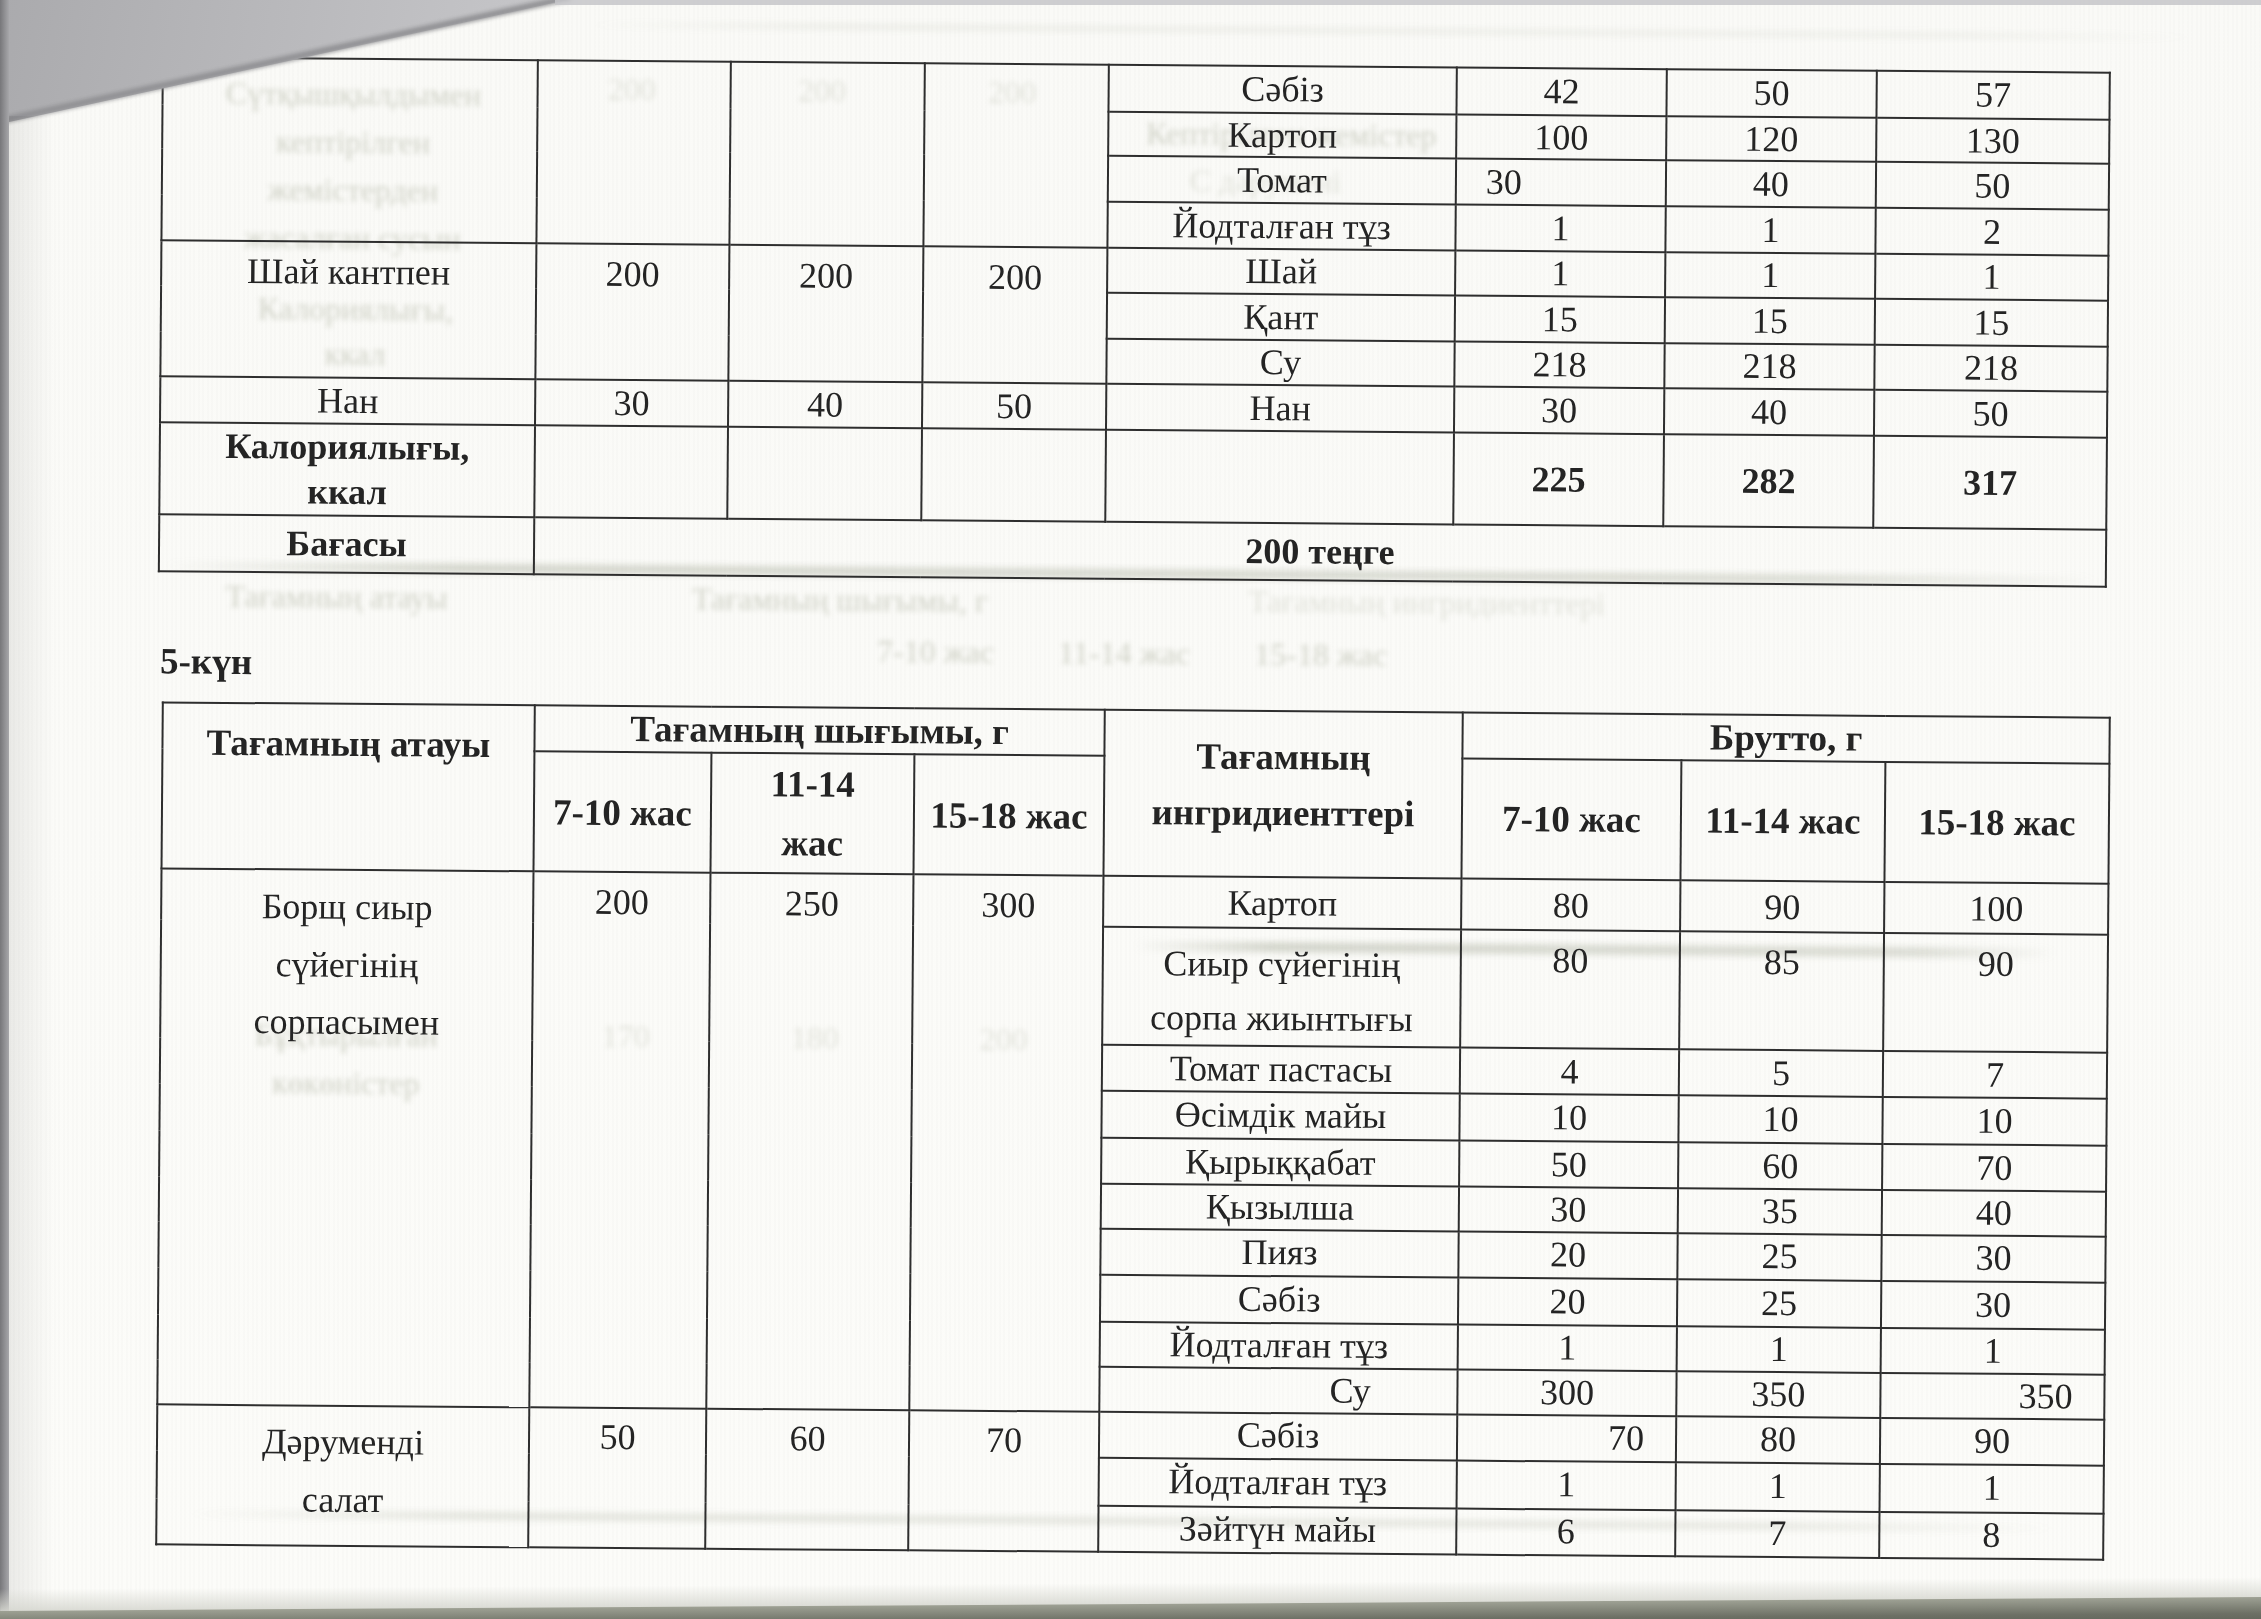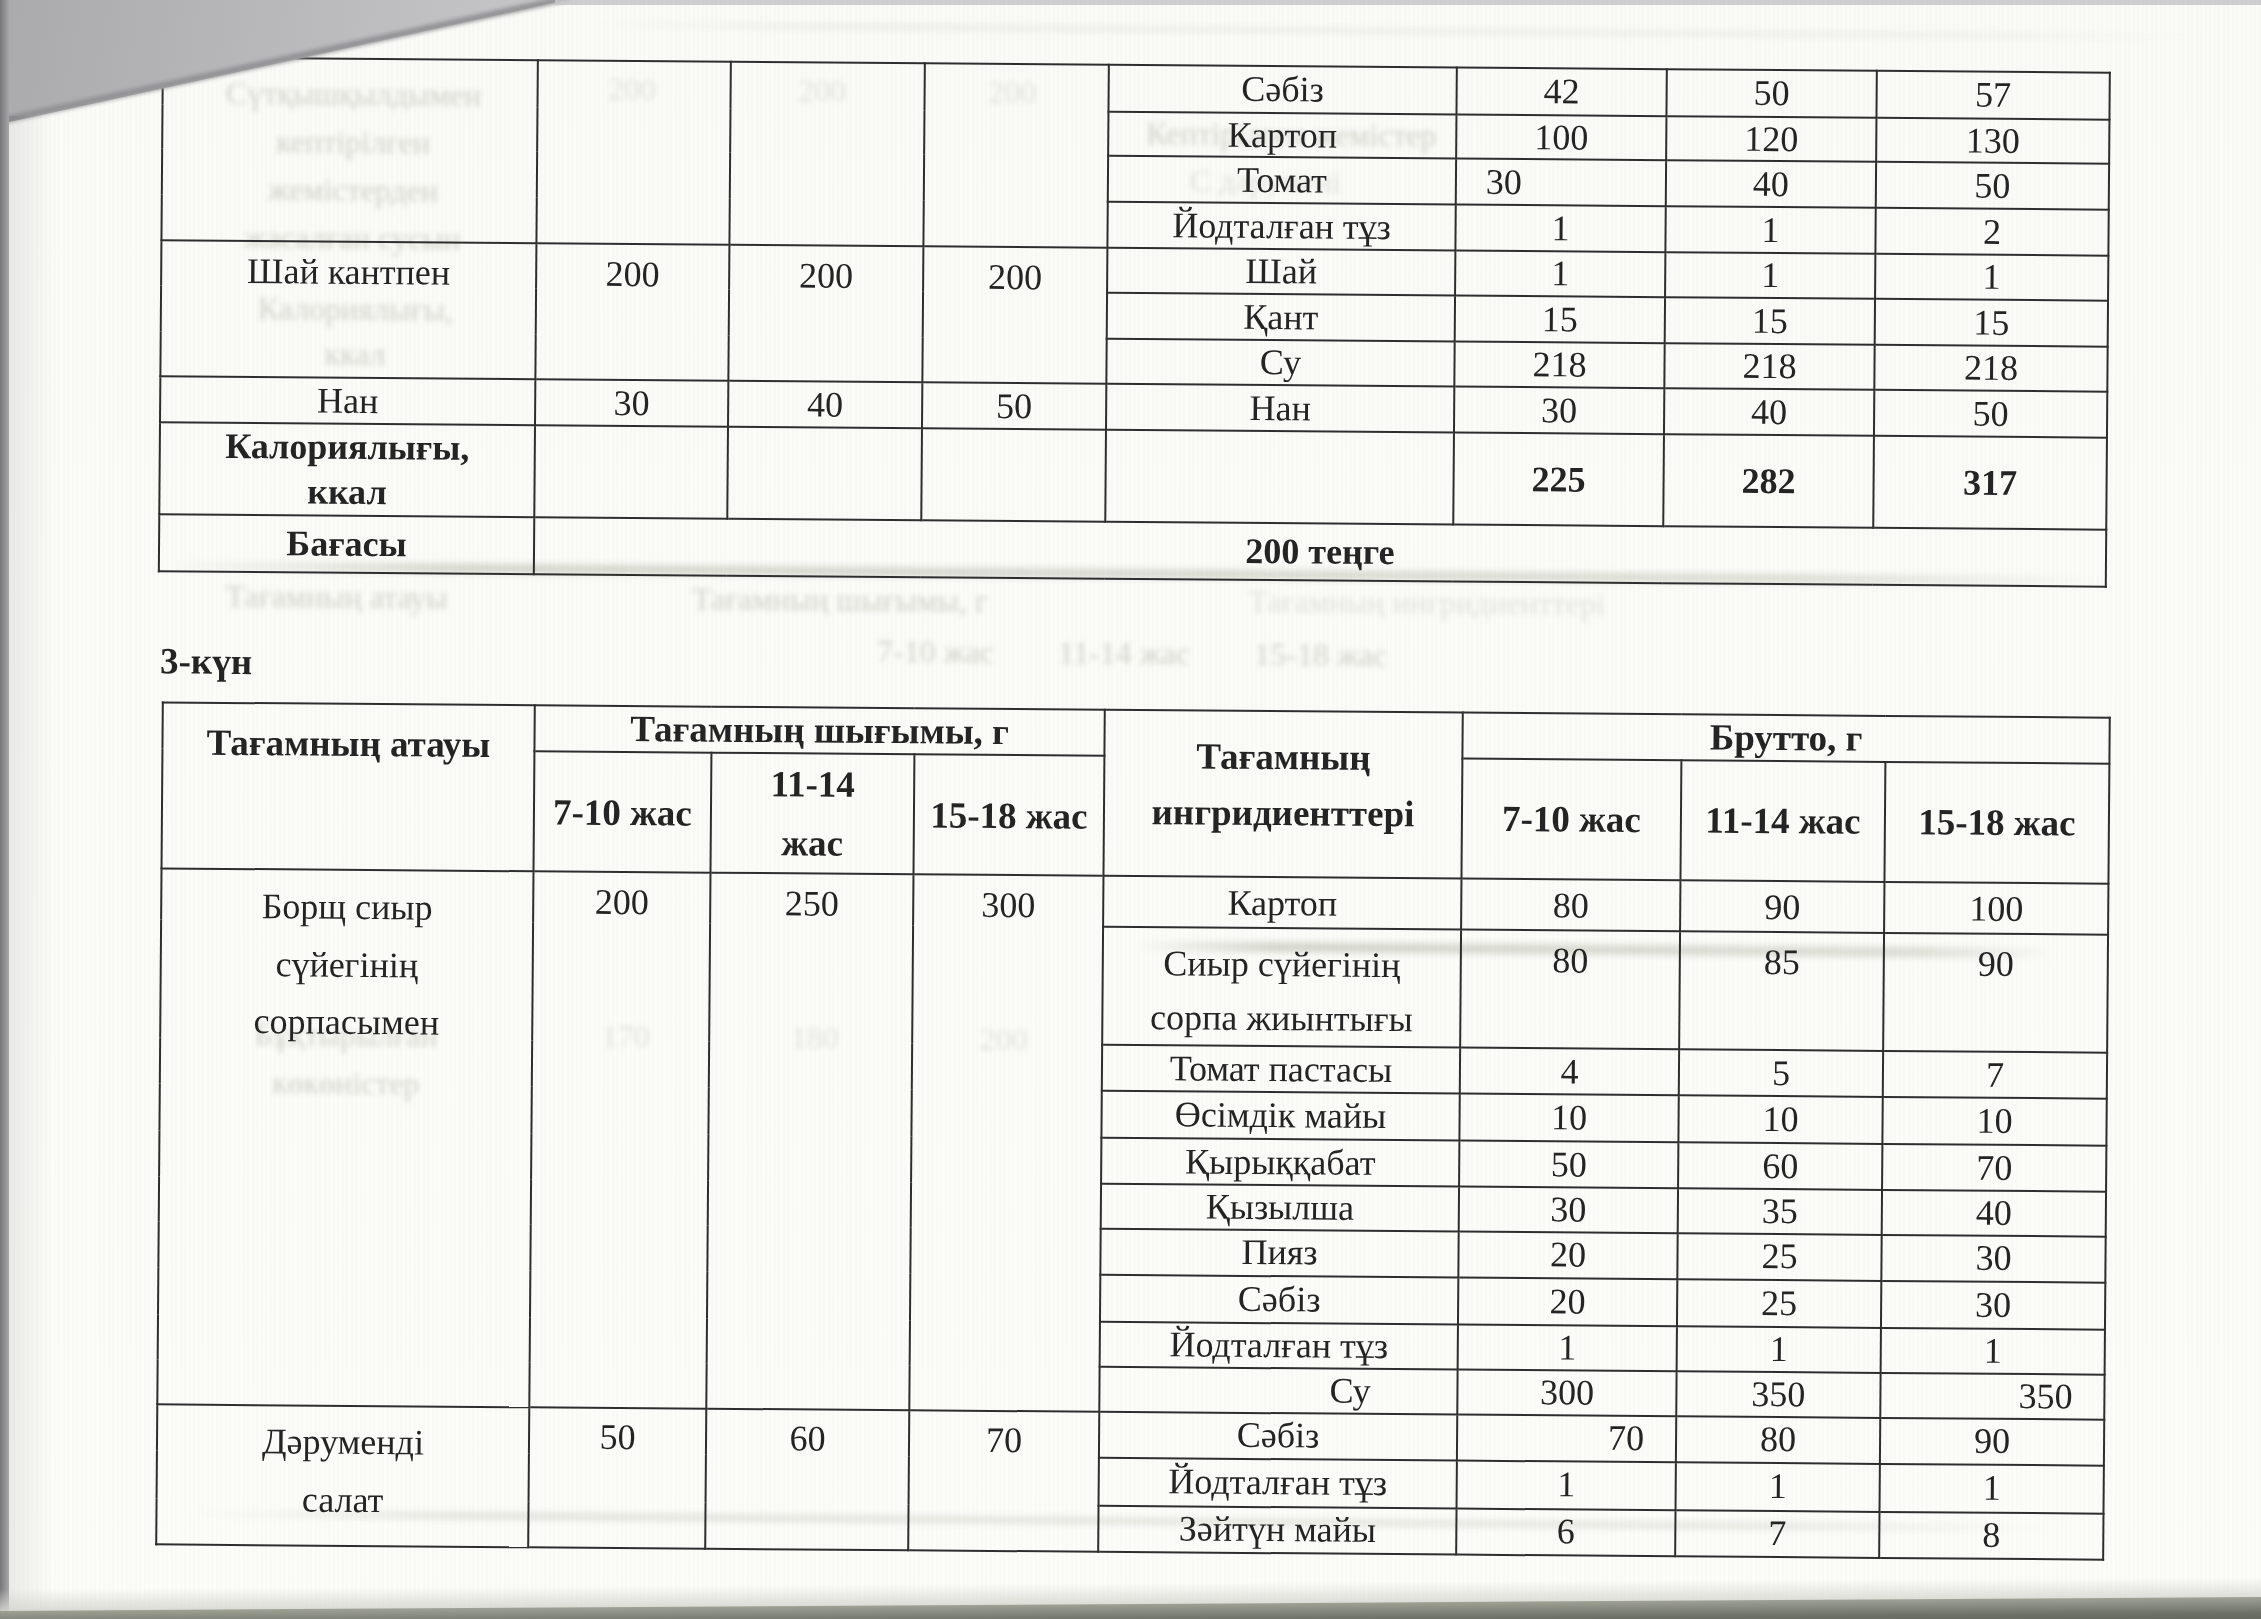--- a/index.html
+++ b/index.html
@@ -175,21 +175,21 @@
       <td class="b">282</td>
       <td class="b">317</td>
     </tr>
     <tr style="height:57px">
       <td class="b">Бағасы</td>
       <td class="b" colspan="7">200 теңге</td>
     </tr>
   </tbody>
     </table>
 
-  <div class="day-heading" style="left:159px;top:647px;">3-күн</div>
+  <div class="day-heading" style="left:159px;top:647px;">5-күн</div>
 
   <table class="t" id="t2">
     <colgroup>
       <col style="width:372px">
         <col style="width:177px">
         <col style="width:203px">
         <col style="width:190px">
       <col style="width:358px">
         <col style="width:219px">
         <col style="width:204px">

